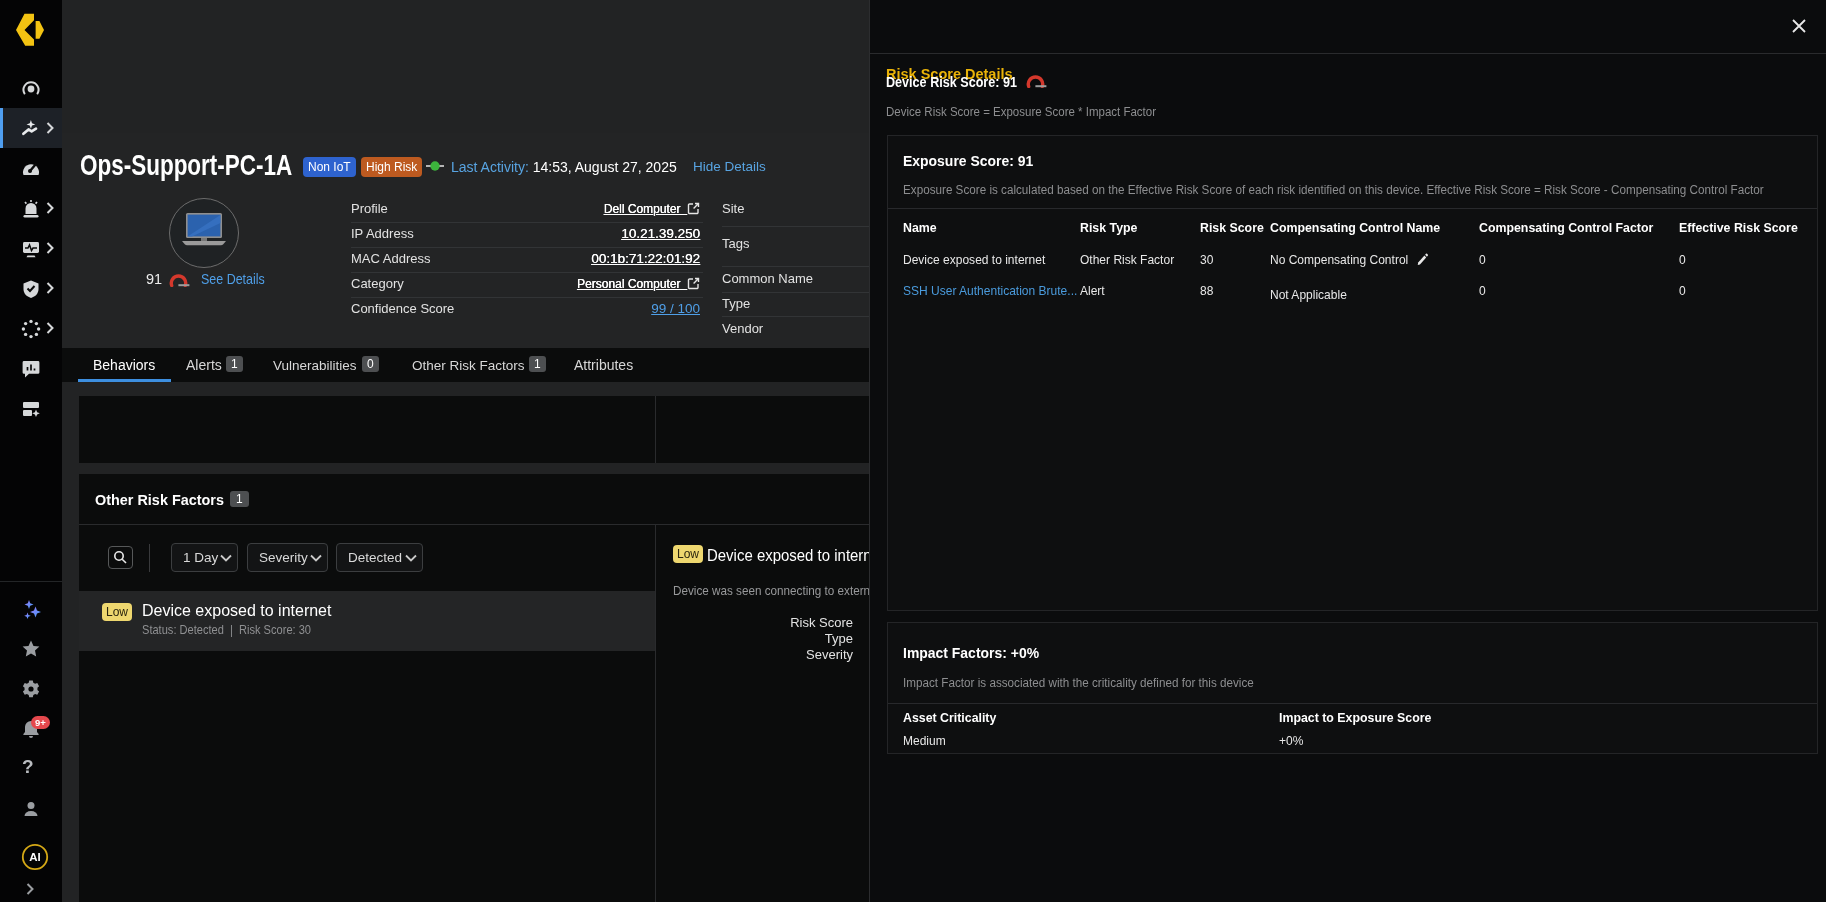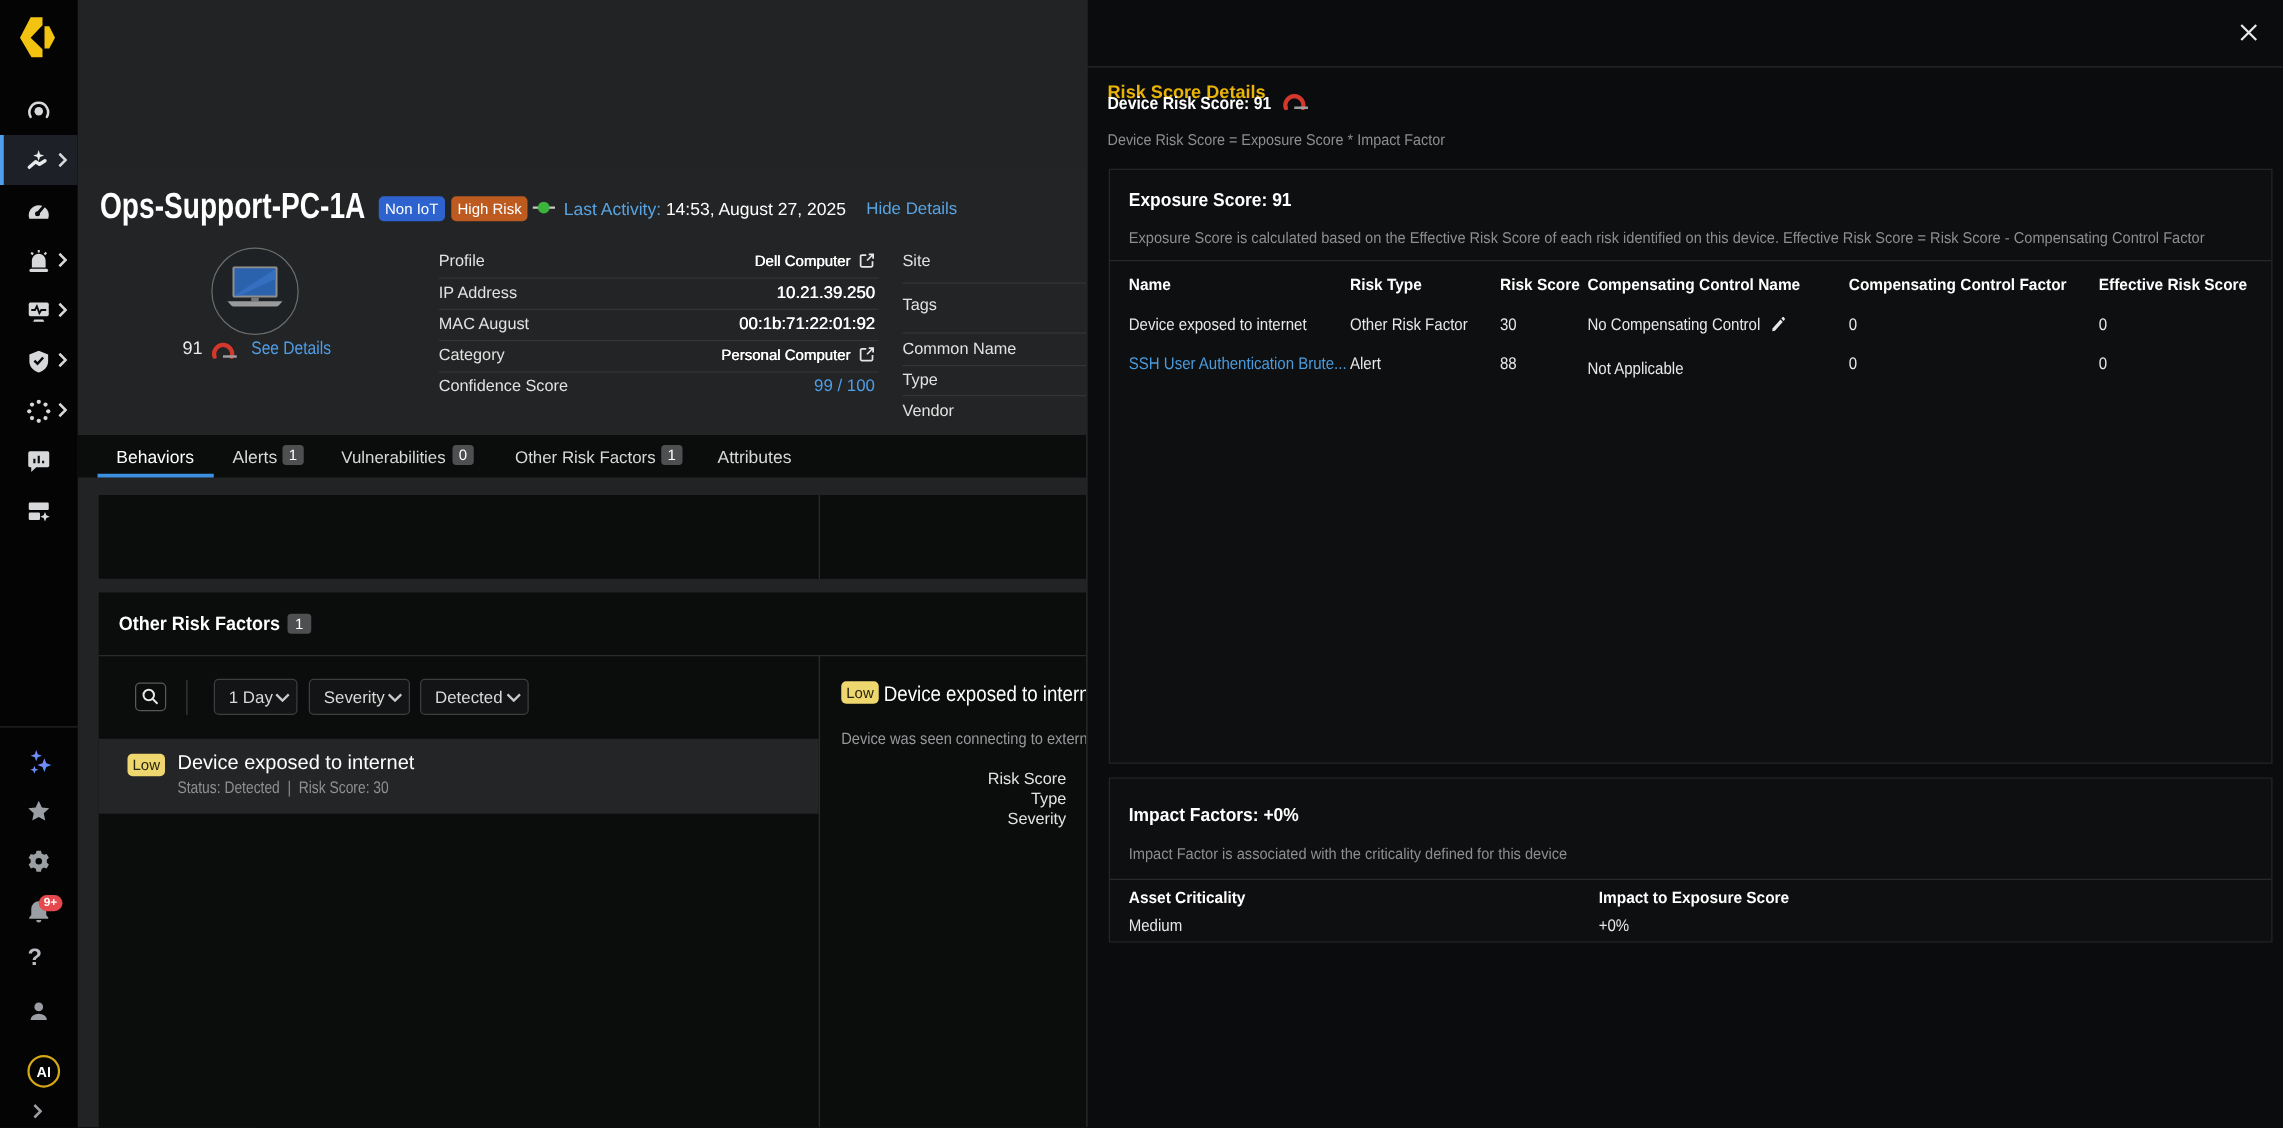--- a/index.html
+++ b/index.html
@@ -34,21 +34,21 @@
   .lastact .lbl { color:#58a4e2; }
   .hidedet { position:absolute; left:631px; top:26px; font-size:13.5px; color:#58a4e2; }
 
   .avatar { left:107px; top:65px; width:70px; height:70px; border-radius:50%;
             border:1px solid #6c6c6c; background:#1f2224; }
   .score91 { left:84px; top:138px; font-size:14.5px; color:#ececec; }
   .seedet { left:139px; top:138px; font-size:14.5px; color:#4f9fe8; transform:scaleX(.86); transform-origin:left top; }
 
   .dtbl { position:absolute; }
   .drow { position:absolute; left:0; font-size:13px; color:#e2e2e2; }
-  .dval { position:absolute; right:3px; font-size:13.5px; color:#fff; text-align:center; text-shadow:.35px 0 #fff; white-space:nowrap; }
+  .dval { position:absolute; right:3px; font-size:13.5px; color:#fff; text-align:center; text-shadow:.35px 0 #fff; white-space:nowrap;text-decoration:underline; }
   .dval-t { font-size:12px; }
   .dline { position:absolute; left:0; width:100%; height:1px; background:#323436; }
 
   
   #tabstrip { left:0; top:348px; width:807px; height:34px; background:#0b0c0c; }
   .tab { position:absolute; top:9px; font-size:14px; color:#d8d8d8; }
   .tbadge-a { position:absolute; background:#4d4f51; color:#fff; font-size:12px; border-radius:3px; padding:1px 5px; top:8px; }
   #tab-underline { left:16px; top:31px; width:93px; height:3px; background:#3d8fe0; }
 
   
@@ -136,21 +136,21 @@
       <div class="dtbl" style="left:289px; top:68px; width:352px; height:185px;">
         <div class="drow" style="top:0px">Profile</div>
         <div class="dval dval-t" style="top:1px">Dell Computer&nbsp;&nbsp;<svg width="13" height="13" viewBox="0 0 13 13" style="vertical-align:-2px">
               <path d="M6 2 H2.6 A1.1 1.1 0 0 0 1.5 3.1 V10.4 A1.1 1.1 0 0 0 2.6 11.5 H9.9 A1.1 1.1 0 0 0 11 10.4 V7" fill="none" stroke="#e6e6e6" stroke-width="1.4"></path>
               <path d="M8 1.5 H11.5 V5 M11.2 1.8 L6.6 6.4" fill="none" stroke="#e6e6e6" stroke-width="1.4"></path>
             </svg></div>
         <div class="dline" style="top:21px"></div>
         <div class="drow" style="top:25px">IP Address</div>
         <div class="dval" style="top:25px">10.21.39.250</div>
         <div class="dline" style="top:46px"></div>
-        <div class="drow" style="top:50px">MAC August</div>
+        <div class="drow" style="top:50px">MAC Address</div>
         <div class="dval" style="top:50px">00:1b:71:22:01:92</div>
         <div class="dline" style="top:71px"></div>
         <div class="drow" style="top:75px">Category</div>
         <div class="dval dval-t" style="top:76px">Personal Computer&nbsp;&nbsp;<svg width="13" height="13" viewBox="0 0 13 13" style="vertical-align:-2px">
               <path d="M6 2 H2.6 A1.1 1.1 0 0 0 1.5 3.1 V10.4 A1.1 1.1 0 0 0 2.6 11.5 H9.9 A1.1 1.1 0 0 0 11 10.4 V7" fill="none" stroke="#e6e6e6" stroke-width="1.4"></path>
               <path d="M8 1.5 H11.5 V5 M11.2 1.8 L6.6 6.4" fill="none" stroke="#e6e6e6" stroke-width="1.4"></path>
             </svg></div>
         <div class="dline" style="top:96px"></div>
         <div class="drow" style="top:100px; color:#e2e2e2">Confidence Score</div>
         <div class="dval" style="top:100px; color:#4f9fe8; text-shadow:none">99 / 100</div>

